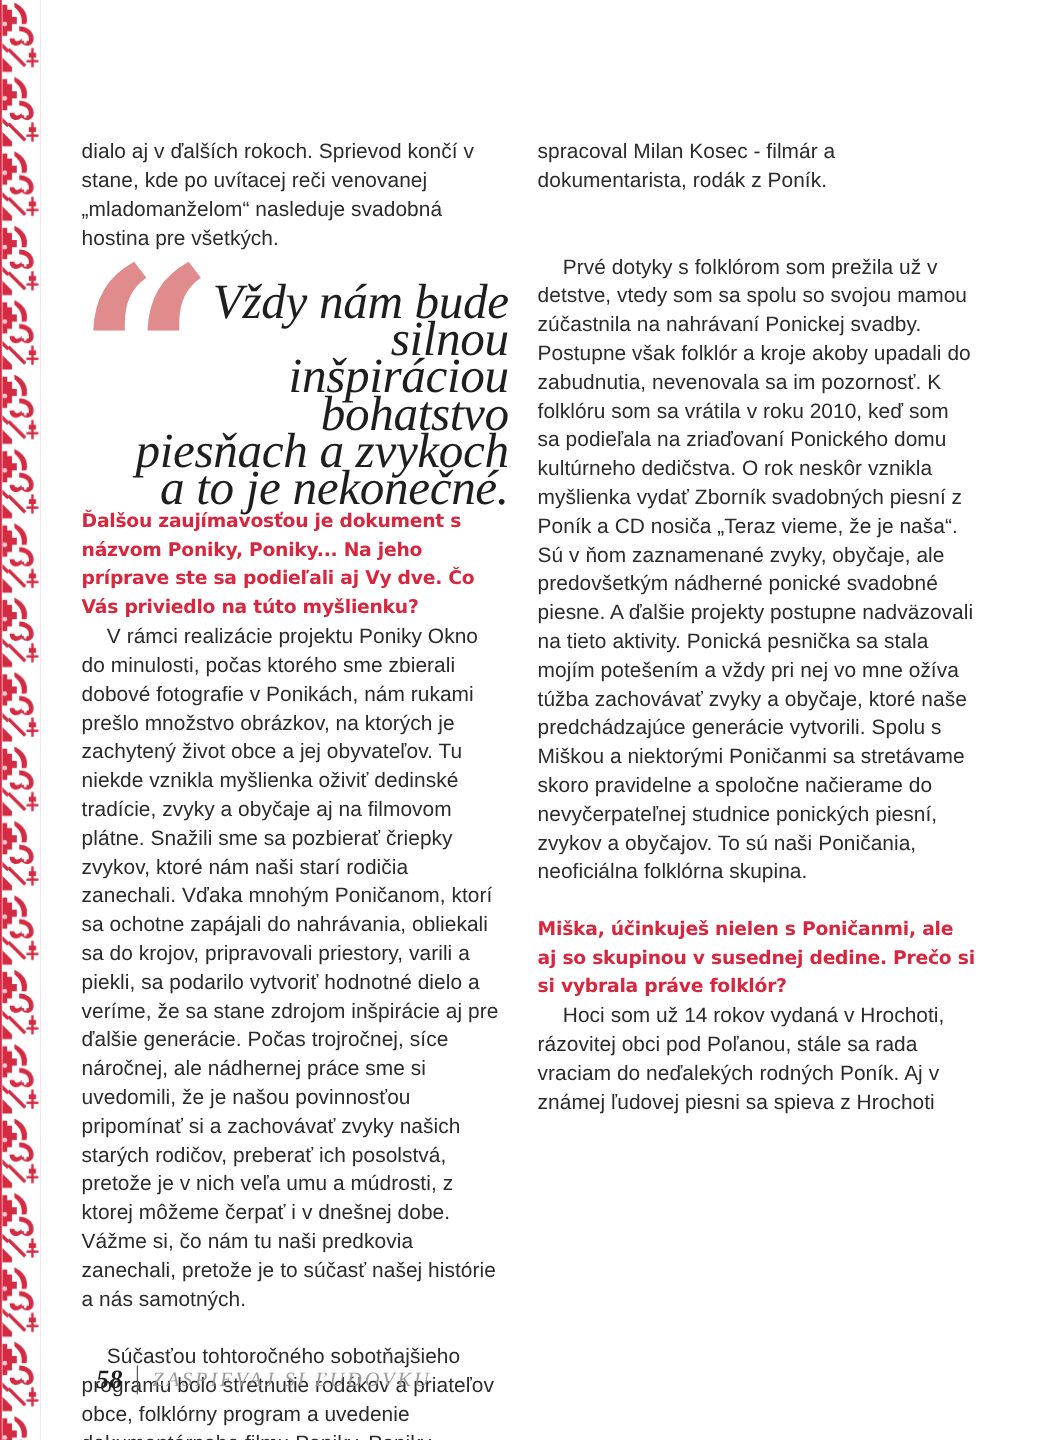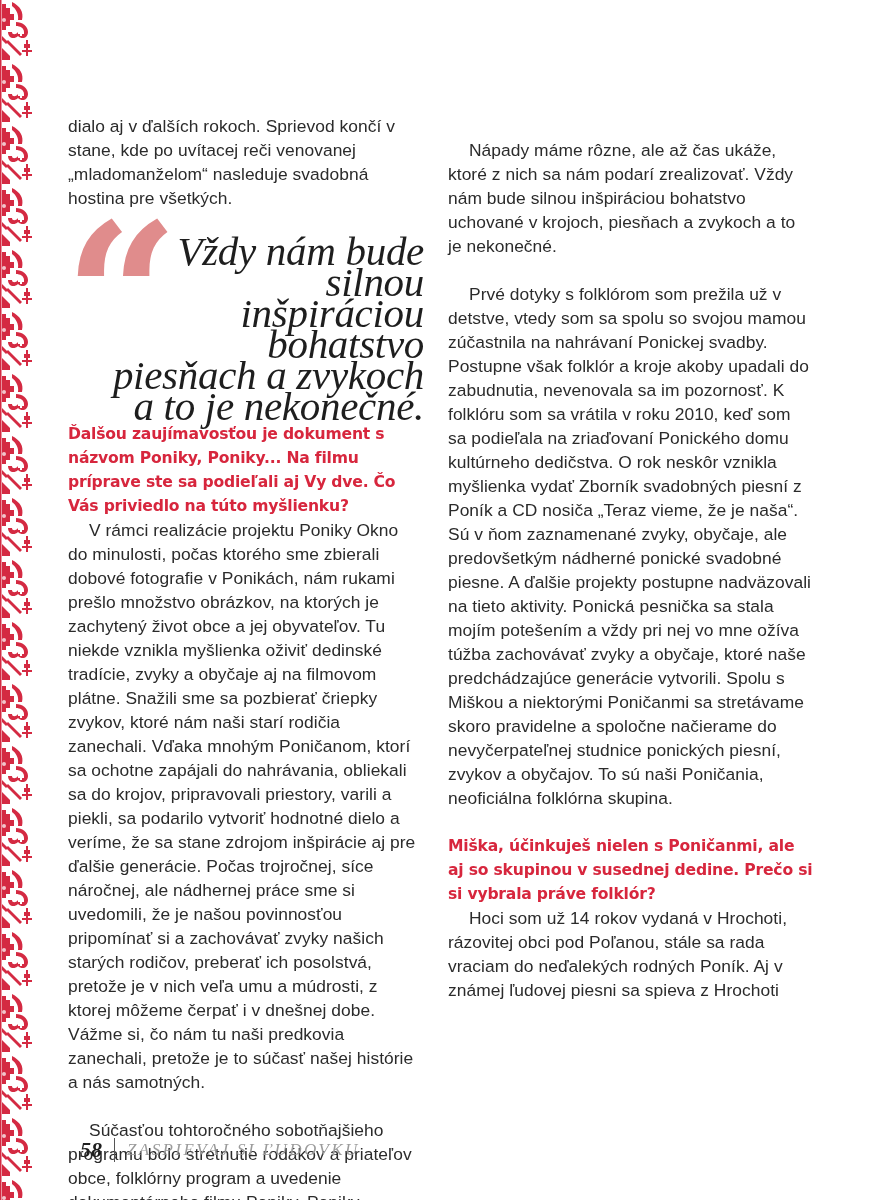--- a/index.html
+++ b/index.html
@@ -80,29 +80,29 @@
   <div class="pull">
     <div class="pull-mark">“</div>
     <div class="pull-text">
       <span>Vždy nám bude silnou</span>
       <span>inšpiráciou bohatstvo</span>
       <span>piesňach a zvykoch</span>
       <span>a to je nekonečné.</span>
     </div>
   </div>
 
-  <p class="q">Ďalšou zaujímavosťou je dokument s názvom Poniky, Poniky... Na filmu príprave ste sa podieľali aj Vy dve. Čo Vás priviedlo na túto myšlienku?</p>
+  <p class="q">Ďalšou zaujímavosťou je dokument s názvom Poniky, Poniky... Na jeho príprave ste sa podieľali aj Vy dve. Čo Vás priviedlo na túto myšlienku?</p>
   <p class="indent">V rámci realizácie projektu Poniky Okno do minulosti, počas ktorého sme zbierali dobové fotografie v Ponikách, nám rukami prešlo množstvo obrázkov, na ktorých je zachytený život obce a jej obyvateľov. Tu niekde vznikla myšlienka oživiť dedinské tradície, zvyky a obyčaje aj na filmovom plátne. Snažili sme sa pozbierať čriepky zvykov, ktoré nám naši starí rodičia zanechali. Vďaka mnohým Poničanom, ktorí sa ochotne zapájali do nahrávania, obliekali sa do krojov, pripravovali priestory, varili a piekli, sa podarilo vytvoriť hodnotné dielo a veríme, že sa stane zdrojom inšpirácie aj pre ďalšie generácie. Počas trojročnej, síce náročnej, ale nádhernej práce sme si uvedomili, že je našou povinnosťou pripomínať si a zachovávať zvyky našich starých rodičov, preberať ich posolstvá, pretože je v nich veľa umu a múdrosti, z ktorej môžeme čerpať i v dnešnej dobe. Vážme si, čo nám tu naši predkovia zanechali, pretože je to súčasť našej histórie a nás samotných.</p>
   <div class="gap-sm"></div>
   <p class="indent">Súčasťou tohtoročného sobotňajšieho programu bolo stretnutie rodákov a priateľov obce, folklórny program a uvedenie dokumentárneho filmu Poniky, Poniky..., ktorý</p>
 </div>
 
 <div class="col col-right">
+  <p>spracoval Milan Kosec - filmár a dokumentarista, rodák z Poník.</p>
   <div class="gap-sm"></div>
-  <p class="indent">Nápady máme rôzne, ale až čas ukáže, ktoré z nich sa nám podarí zrealizovať. Vždy nám bude silnou inšpiráciou bohatstvo uchované v krojoch, piesňach a zvykoch a to je nekonečné.</p>
   <div class="gap-sm"></div>
   <p class="indent">Prvé dotyky s folklórom som prežila už v detstve, vtedy som sa spolu so svojou mamou zúčastnila na nahrávaní Ponickej svadby. Postupne však folklór a kroje akoby upadali do zabudnutia, nevenovala sa im pozornosť. K folklóru som sa vrátila v roku 2010, keď som sa podieľala na zriaďovaní Ponického domu kultúrneho dedičstva. O rok neskôr vznikla myšlienka vydať Zborník svadobných piesní z Poník a CD nosiča „Teraz vieme, že je naša“. Sú v ňom zaznamenané zvyky, obyčaje, ale predovšetkým nádherné ponické svadobné piesne. A ďalšie projekty postupne nadväzovali na tieto aktivity. Ponická pesnička sa stala mojím potešením a vždy pri nej vo mne ožíva túžba zachovávať zvyky a obyčaje, ktoré naše predchádzajúce generácie vytvorili. Spolu s Miškou a niektorými Poničanmi sa stretávame skoro pravidelne a spoločne načierame do nevyčerpateľnej studnice ponických piesní, zvykov a obyčajov. To sú naši Poničania, neoficiálna folklórna skupina.</p>
   <div class="gap-sm"></div>
   <p class="q">Miška, účinkuješ nielen s Poničanmi, ale aj so skupinou v susednej dedine. Prečo si si vybrala práve folklór?</p>
   <p class="indent">Hoci som už 14 rokov vydaná v Hrochoti, rázovitej obci pod Poľanou, stále sa rada vraciam do neďalekých rodných Poník. Aj v známej ľudovej piesni sa spieva z Hrochoti</p>
 </div>
 
 <div class="footer">
   <span class="page-num">58</span>
   <span class="footer-sep"></span>

